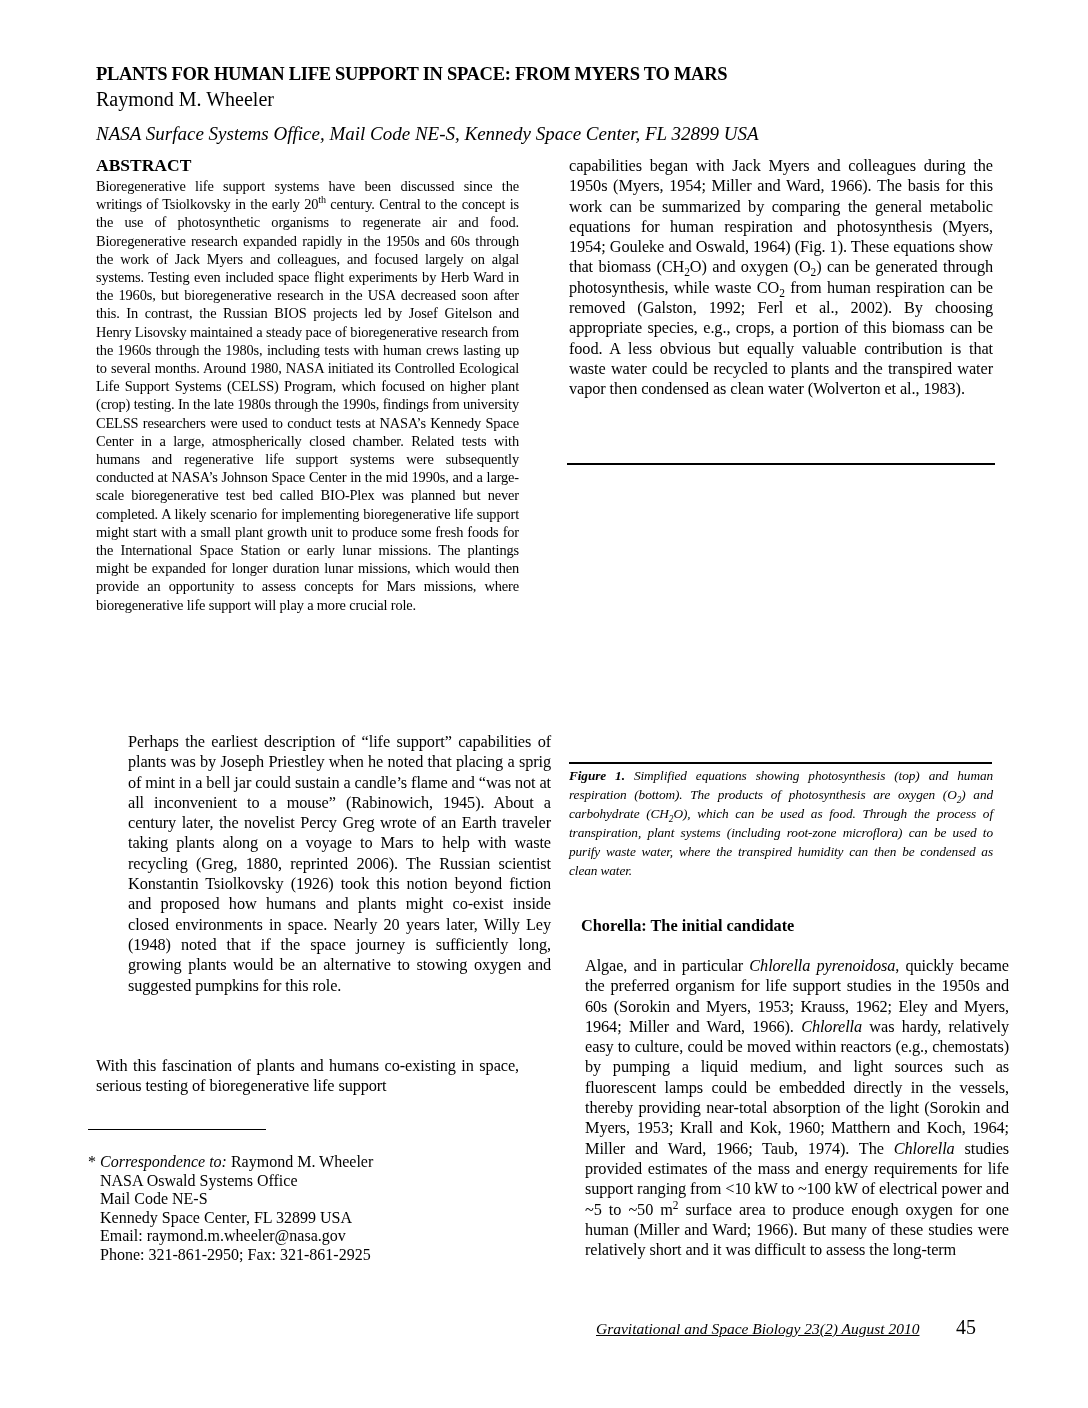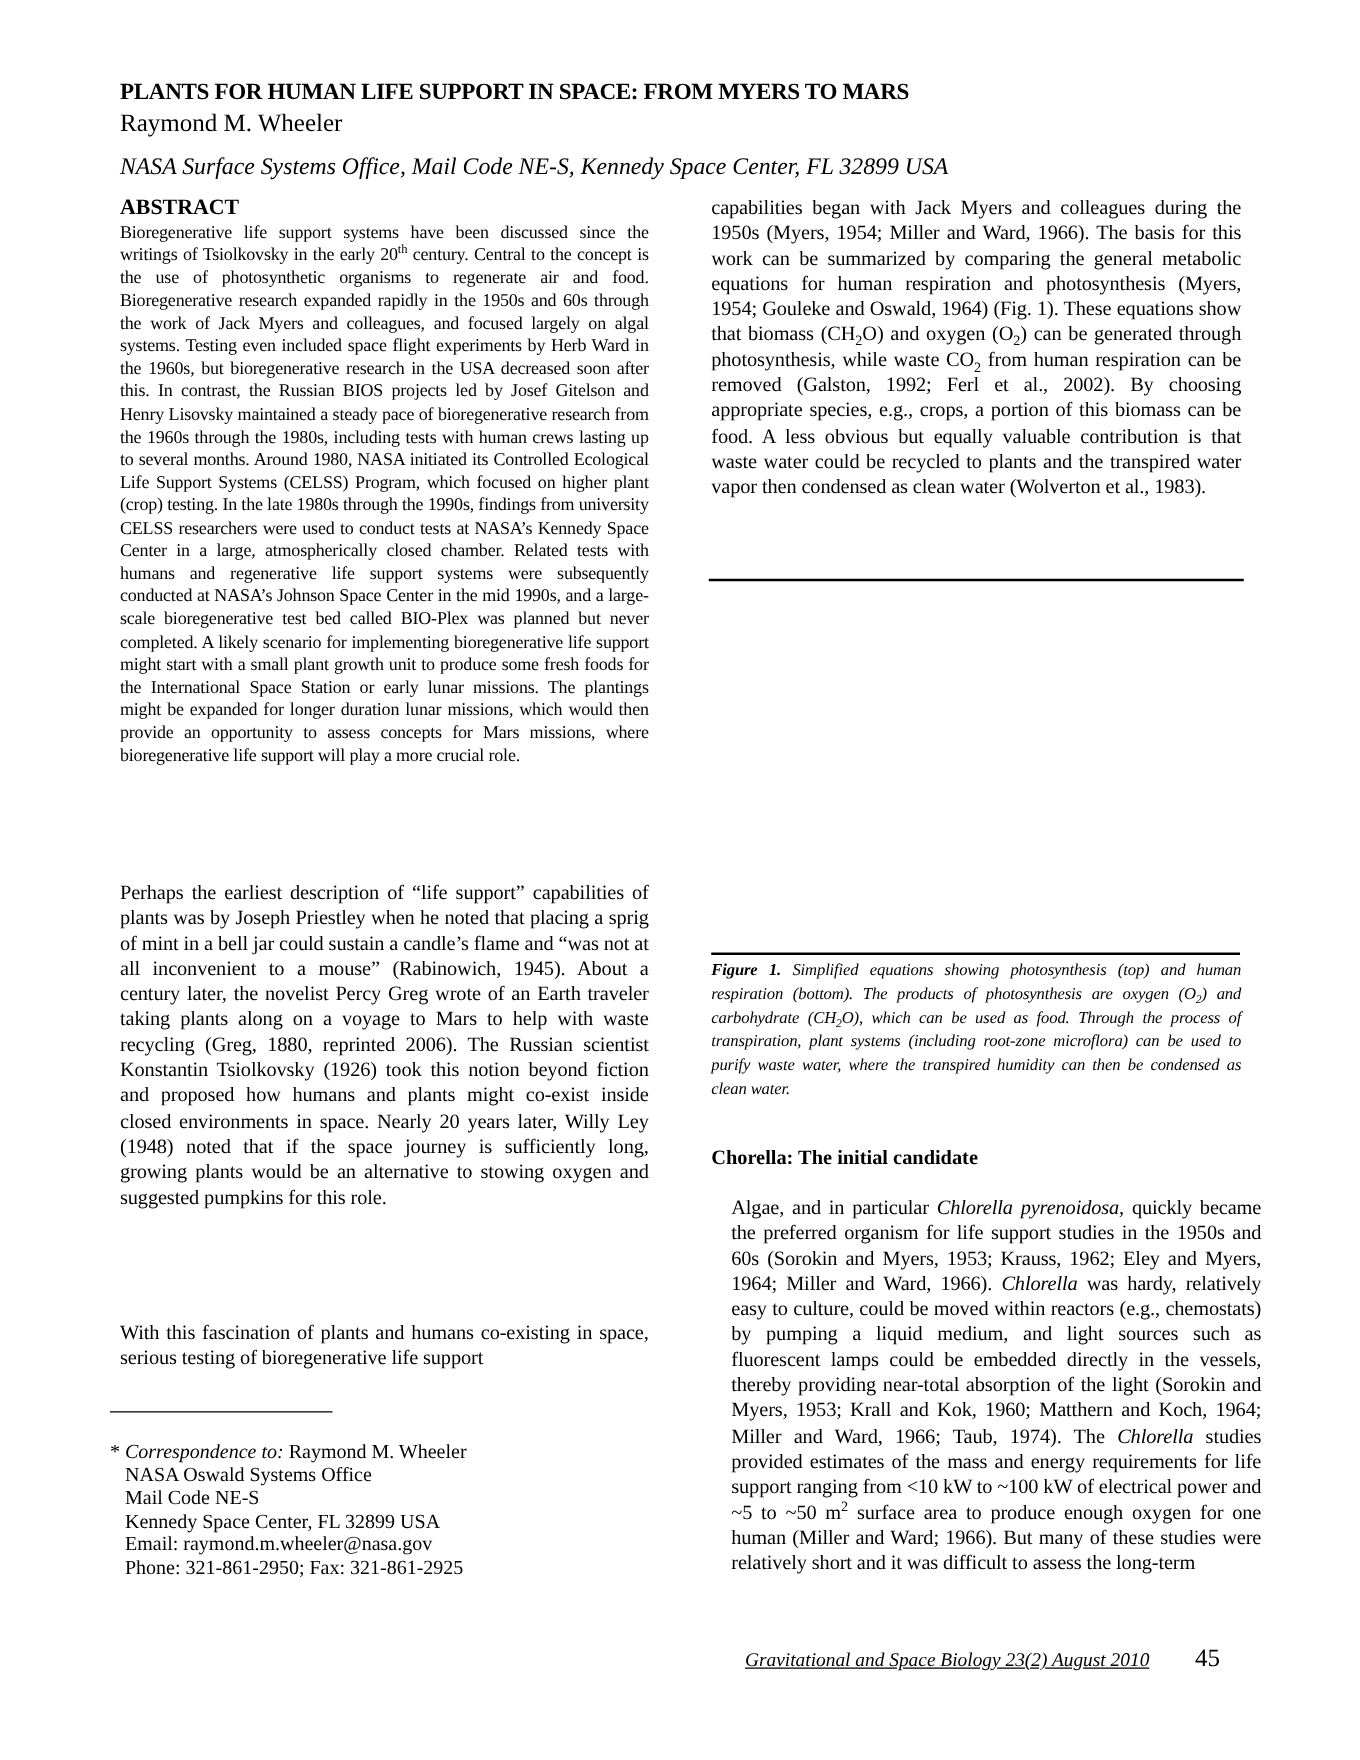--- a/index.html
+++ b/index.html
@@ -9,28 +9,28 @@
   .title { left: 96px; top: 64px; font-weight: bold; font-size: 18.5px; letter-spacing: -0.3px; white-space: nowrap; }
   .author { left: 96px; top: 88px; font-size: 20px; white-space: nowrap; }
   .affil { left: 96px; top: 111px; font-size: 19px; font-style: italic; white-space: nowrap; margin-top: 12px; }
   .col-left { left: 96px; width: 423px; }
   .col-right { left: 569px; width: 424px; }
   .abs-head { top: 155px; font-weight: bold; font-size: 17.5px; }
   .abs-body { top: 177px; font-size: 14.4px; line-height: 18.2px; text-align: justify; letter-spacing: -0.15px; }
   .body-text { font-size: 16.3px; line-height: 20.3px; text-align: justify; letter-spacing: -0.1px; }
   .body-text p { margin: 0; }
   .p-right1 { top: 156px; }
-  .p-left1 { top: 704px; }
+  .p-left1 { top: 732px; margin-left: 32px; }
   .p-left2 { top: 1056px; }
   .rule-top { left: 567px; top: 463px; width: 428px; height: 2px; background: #000; }
   .rule-fig { left: 569px; top: 762px; width: 423px; height: 2px; background: #000; }
   .fig-area { left: 569px; top: 470px; width: 424px; height: 288px; }
   .caption { top: 766px; font-size: 13.3px; line-height: 19px; font-style: italic; text-align: justify; letter-spacing: -0.1px; }
   .caption .lbl { font-weight: bold; }
-  .sec-head { top: 916px; font-weight: bold; font-size: 16.3px; }
+  .sec-head { top: 916px; font-weight: bold; font-size: 16.3px; margin-left: 12px; }
   .p-right2 { top: 956px; margin-left: 16px; }
   .fn-rule { left: 88px; top: 1129px; width: 178px; height: 1px; background: #000; }
   .footnote { left: 88px; top: 1153px; font-size: 16px; line-height: 18.5px; white-space: nowrap; }
   .footnote .indent { padding-left: 12px; display: block; }
   .footer { left: 596px; top: 1320px; font-size: 15.5px; font-style: italic; white-space: nowrap; text-decoration: underline; }
   .pagenum { left: 956px; top: 1316px; font-size: 20px; white-space: nowrap; }
   sup, sub { font-size: 0.7em; line-height: 0; }
 </style>
 </head>
 <body>

